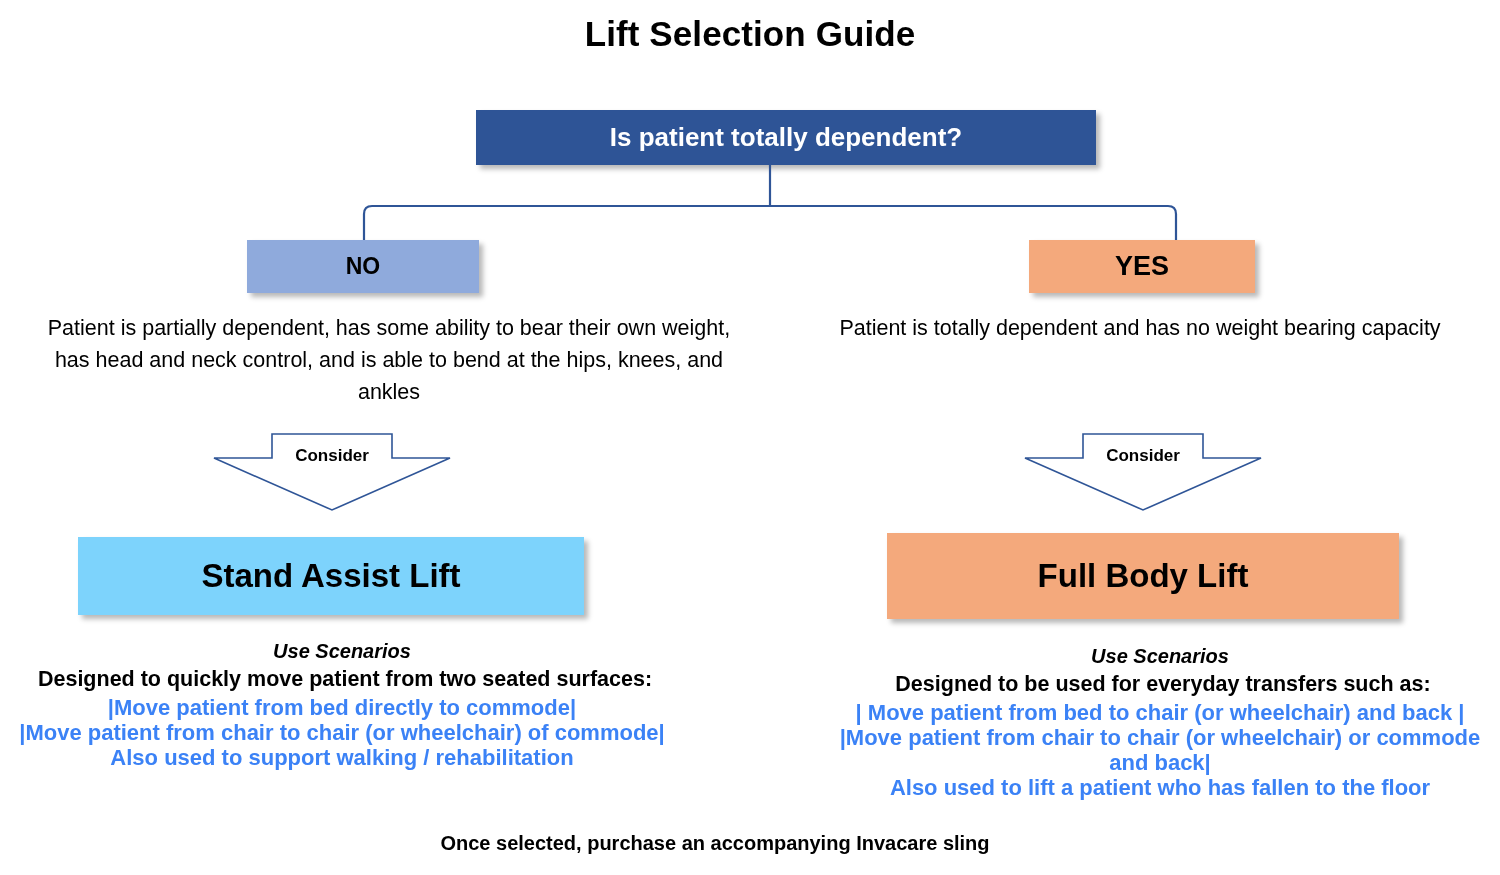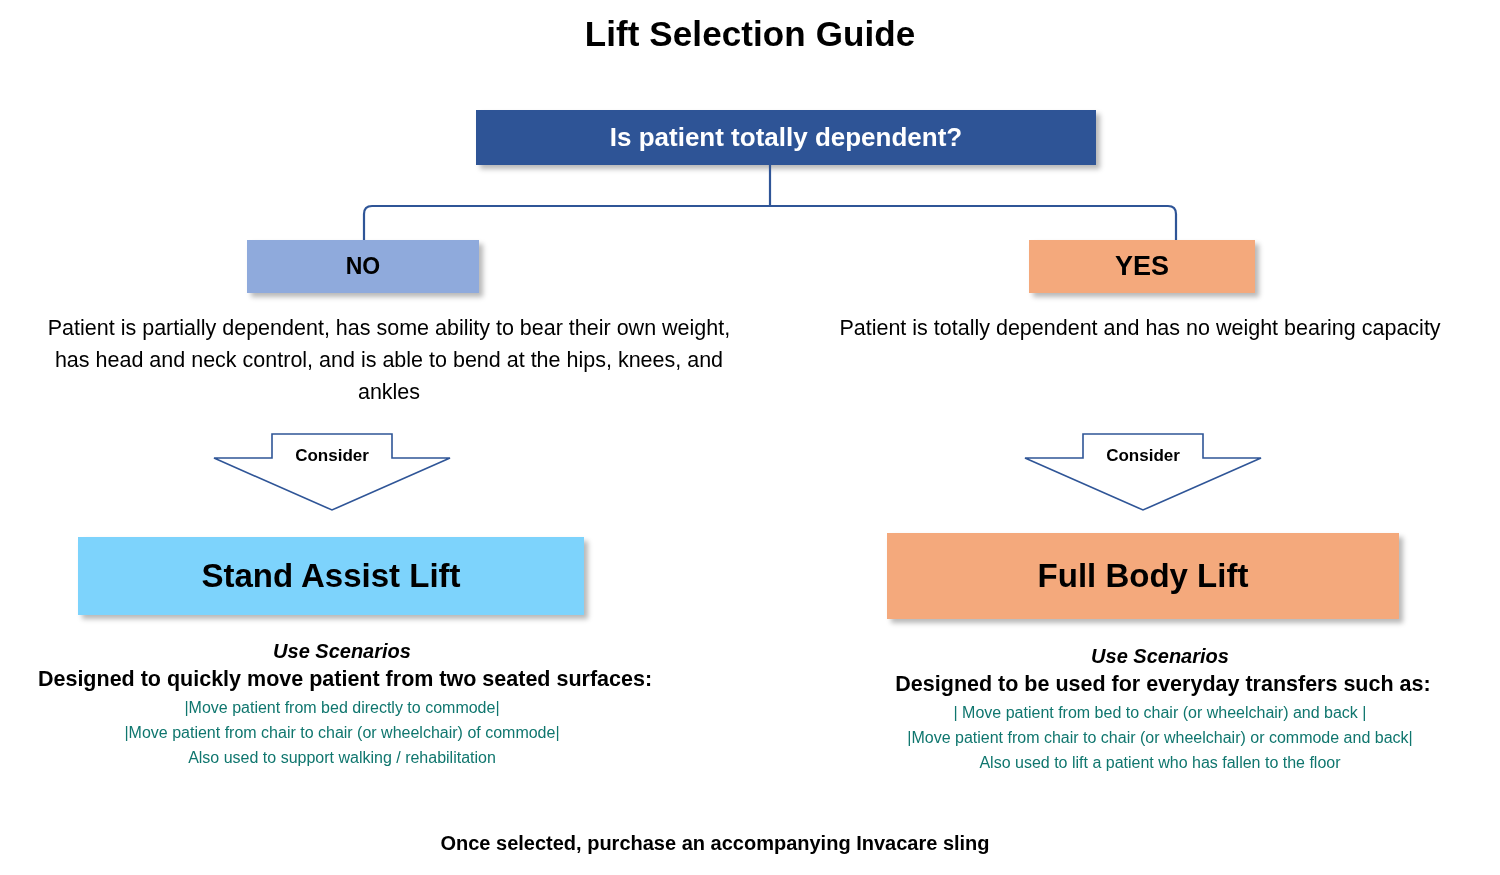--- a/index.html
+++ b/index.html
@@ -150,23 +150,23 @@
     margin-bottom: 4px;
   }
   .sc-lead {
     font-size: 21.5px;
     font-weight: bold;
     color: #000000;
     margin-bottom: 3px;
     padding-left: 6px;
   }
   .sc-item {
-    font-size: 16px;
-    font-weight: normal;
-    color: #0f766e;
+    font-size: 22px;
+    font-weight: bold;
+    color: #3b82f6;
     line-height: 25px;
   }
 
   
   .footer-note {
     position: absolute;
     left: 0;
     top: 832px;
     width: 1430px;
     text-align: center;

